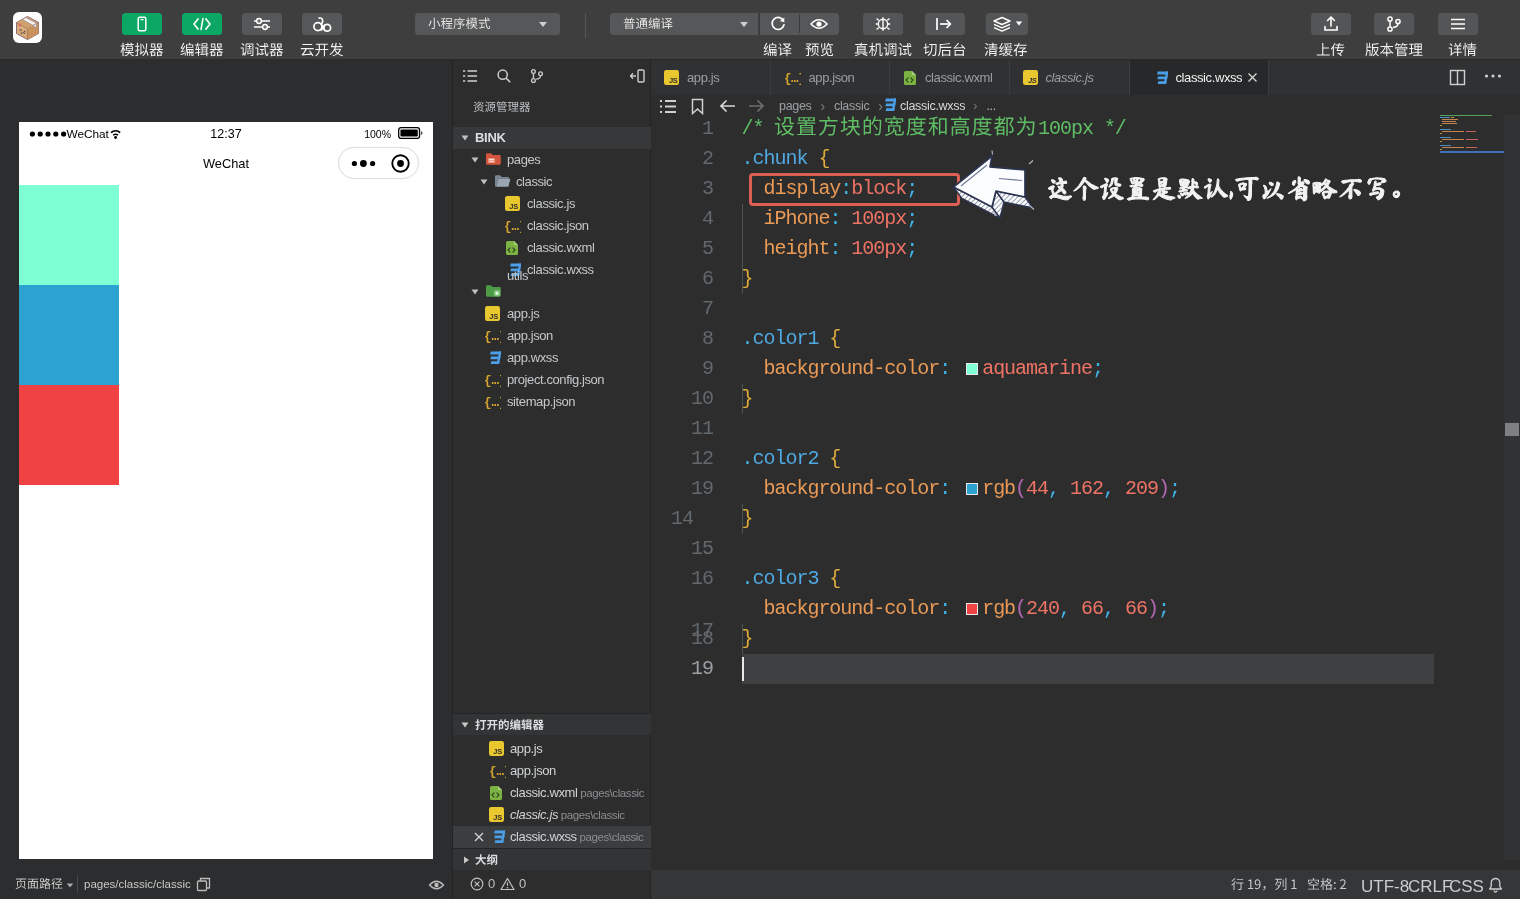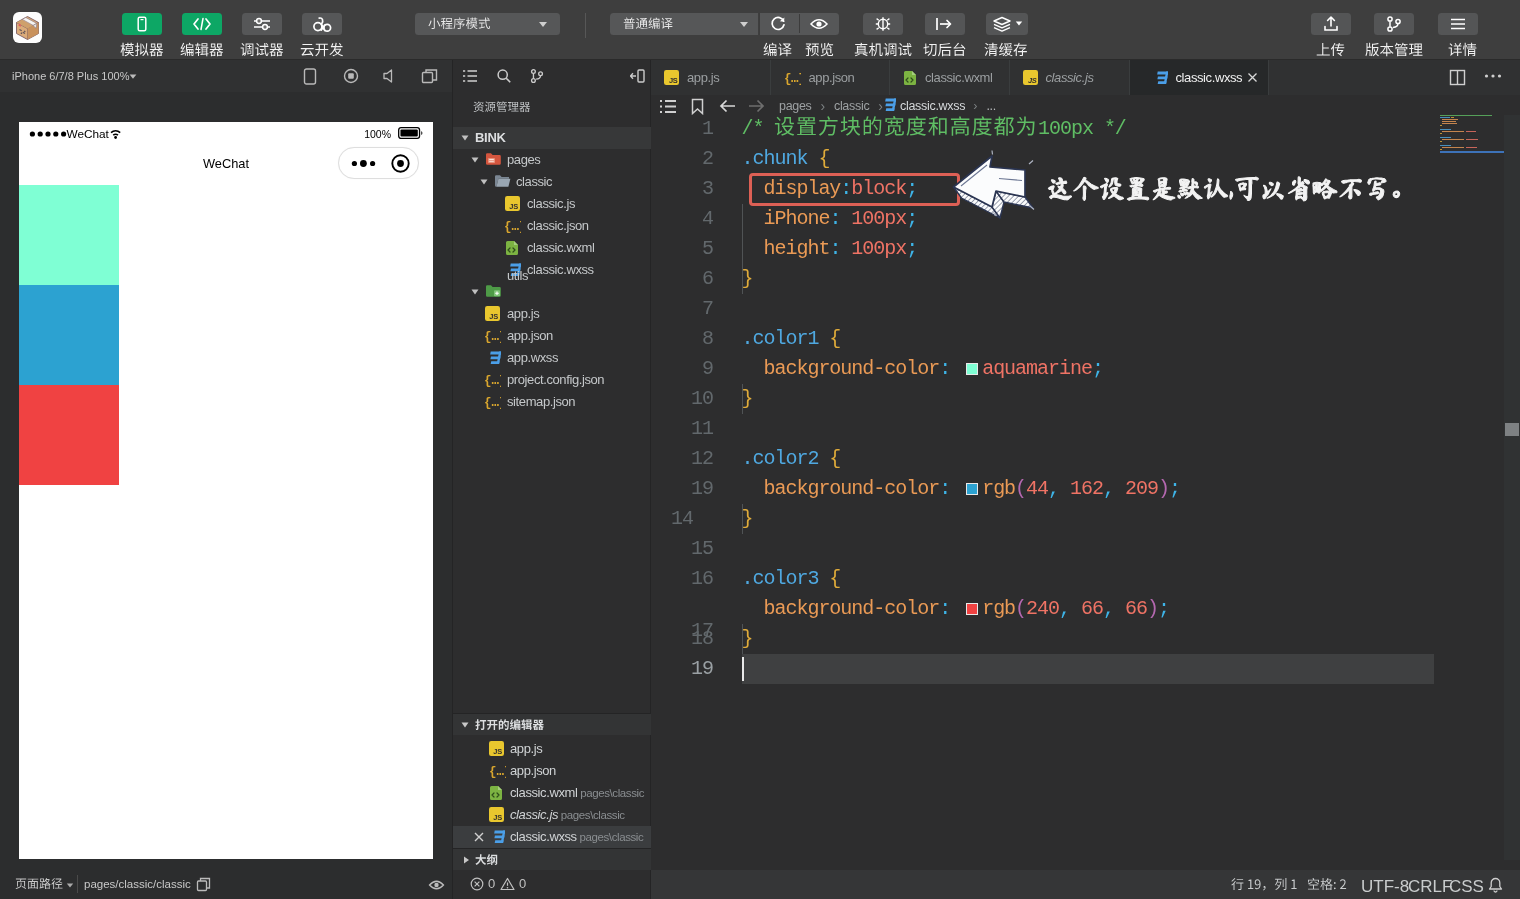--- a/index.html
+++ b/index.html
@@ -196,54 +196,37 @@
           <path d="M2 2.5 L16 2.5 M2 7 L16 7 M2 11.5 L16 11.5" stroke="#fff" stroke-width="1.6"></path>
         </svg>
       </div>
       <div class="tlabel" style="left:1413px;width:100px">
         <svg width="30" height="20" viewBox="0 0 30 20">
           <path transform="translate(0,15)" fill="#f2f2f2" d="M1.6 -11.1C2.3 -10.5 3.3 -9.5 3.8 -8.9L4.5 -9.7C4.1 -10.3 3.0 -11.2 2.2 -11.8ZM6.6 -11.8C7.1 -11.0 7.6 -10.0 7.8 -9.4L8.8 -9.8C8.6 -10.5 8.0 -11.4 7.5 -12.1ZM2.7 0.9V0.9C2.9 0.6 3.3 0.2 5.7 -1.6C5.6 -1.8 5.4 -2.2 5.3 -2.5L3.9 -1.4V-7.6H0.6V-6.6H2.8V-1.3C2.8 -0.6 2.4 -0.1 2.1 0.1C2.3 0.2 2.6 0.6 2.7 0.9ZM12.0 -12.2C11.7 -11.4 11.1 -10.2 10.6 -9.4H5.8V-8.4H9.1V-6.4H6.2V-5.4H9.1V-3.3H5.4V-2.3H9.1V1.1H10.2V-2.3H13.8V-3.3H10.2V-5.4H13.0V-6.4H10.2V-8.4H13.5V-9.4H11.8C12.2 -10.1 12.7 -11.0 13.1 -11.8Z M16.7 -12.2V1.1H17.7V-12.2ZM15.6 -9.4C15.5 -8.3 15.2 -6.6 14.9 -5.7L15.7 -5.4C16.1 -6.5 16.3 -8.1 16.4 -9.3ZM17.8 -9.8C18.1 -9.1 18.5 -8.2 18.6 -7.6L19.4 -8.0C19.2 -8.5 18.9 -9.4 18.5 -10.1ZM21.0 -3.0H26.2V-1.9H21.0ZM21.0 -3.9V-5.0H26.2V-3.9ZM23.1 -12.2V-11.0H19.3V-10.2H23.1V-9.3H19.7V-8.5H23.1V-7.5H18.9V-6.6H28.4V-7.5H24.1V-8.5H27.6V-9.3H24.1V-10.2H28.0V-11.0H24.1V-12.2ZM20.0 -5.8V1.1H21.0V-1.1H26.2V-0.1C26.2 0.1 26.1 0.2 26.0 0.2C25.8 0.2 25.1 0.2 24.3 0.2C24.4 0.4 24.6 0.8 24.6 1.1C25.7 1.1 26.3 1.1 26.7 0.9C27.1 0.8 27.2 0.5 27.2 -0.1V-5.8Z"></path>
         </svg>
       </div>
     </div>
     <div id="sim">
-      <div id="simhead">
-        <span class="abs" style="left:12px;top:10px;font-size:11px">iPhone 6/7/8 Plus 100%</span>
-        <div class="caret" style="position:absolute;left:129px;top:14px;border-top-color:#bbb;transform:scale(0.85)"></div>
-        <svg class="abs" style="left:303px;top:8px" width="14" height="17" viewBox="0 0 14 17">
-          <rect x="1.5" y="1" width="11" height="15" rx="2" fill="none" stroke="#b9b9b9" stroke-width="1.4"></rect>
-        </svg>
-        <svg class="abs" style="left:343px;top:8px" width="16" height="16" viewBox="0 0 16 16">
-          <circle cx="8" cy="8" r="6.5" fill="none" stroke="#b9b9b9" stroke-width="1.4"></circle>
-          <rect x="5.2" y="5.2" width="5.6" height="5.6" rx="1" fill="#b9b9b9"></rect>
-        </svg>
-        <svg class="abs" style="left:382px;top:8px" width="16" height="16" viewBox="0 0 16 16">
-          <path d="M2 5.5 L5 5.5 L9.5 2 L9.5 14 L5 10.5 L2 10.5 Z" fill="none" stroke="#b9b9b9" stroke-width="1.3" stroke-linejoin="round"></path>
-        </svg>
-        <svg class="abs" style="left:421px;top:8px" width="17" height="16" viewBox="0 0 17 16">
-          <rect x="1.5" y="4.5" width="10" height="10" rx="1" fill="none" stroke="#b9b9b9" stroke-width="1.4"></rect>
-          <path d="M5 4.5 L5 2 L15.5 2 L15.5 12 L11.8 12" fill="none" stroke="#b9b9b9" stroke-width="1.4"></path>
-        </svg>
-      </div>
       <div id="phone">
         <svg class="abs" style="left:10px;top:3px" width="120" height="18" viewBox="0 0 120 18">
           <g fill="#000">
             <circle cx="3.4" cy="9" r="2.6"></circle>
             <circle cx="11.2" cy="9" r="2.6"></circle>
             <circle cx="19" cy="9" r="2.6"></circle>
             <circle cx="26.8" cy="9" r="2.6"></circle>
             <circle cx="34.6" cy="9" r="2.6"></circle>
           </g>
           <text x="37.5" y="13.2" font-family="Liberation Sans" font-size="11.8" fill="#000">WeChat</text>
           <g stroke="#000" fill="none">
             <path d="M82 7.6 a7 7 0 0 1 9.2 0" stroke-width="1.6"></path>
             <path d="M84.2 10.1 a4 4 0 0 1 4.8 0" stroke-width="1.6"></path>
           </g>
           <circle cx="86.6" cy="12.5" r="1.4" fill="#000"></circle>
         </svg>
+        <div class="abs" style="left:0;top:5px;width:414px;text-align:center;font-size:12.5px;color:#000">12:37</div>
         <div class="abs" style="right:42px;top:6px;font-size:10.5px;color:#000">100%</div>
         <svg class="abs" style="right:9px;top:5px" width="27" height="12" viewBox="0 0 27 13">
           <rect x="0.7" y="0.7" width="22.6" height="11.6" rx="2.5" fill="none" stroke="#000" stroke-width="1.4"></rect>
           <rect x="2.6" y="2.6" width="18.8" height="7.8" rx="1.2" fill="#000"></rect>
           <path d="M25.2 4.2 a3.2 3.2 0 0 1 0 4.6 Z" fill="#000"></path>
         </svg>
         <div class="abs" style="left:0;top:34px;width:414px;text-align:center;font-size:12.8px;color:#000">WeChat</div>
         <div class="abs" style="left:319px;top:25px;width:81px;height:32px;border:1px solid #dedede;border-radius:16px;background:#fff;box-shadow:0 0 1px rgba(0,0,0,.08)"></div>
         <svg class="abs" style="left:332px;top:38px" width="26" height="7" viewBox="0 0 26 7">
           <circle cx="3.4" cy="3.5" r="2.6" fill="#000"></circle>

